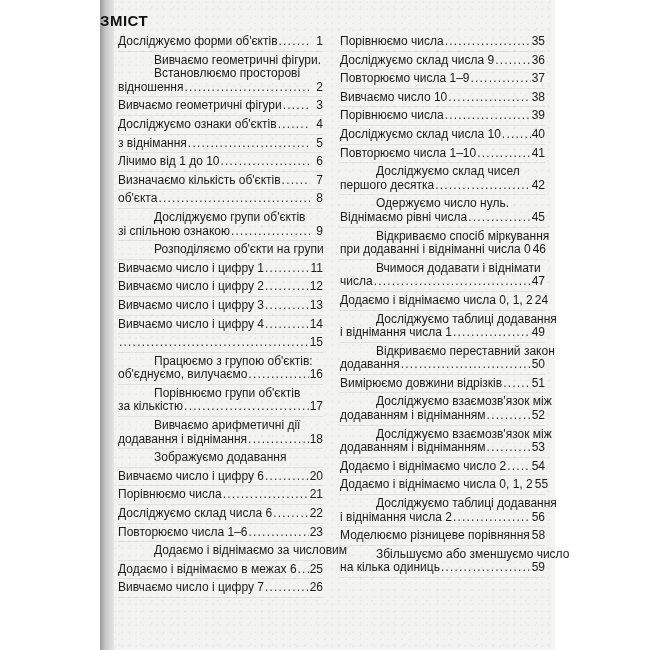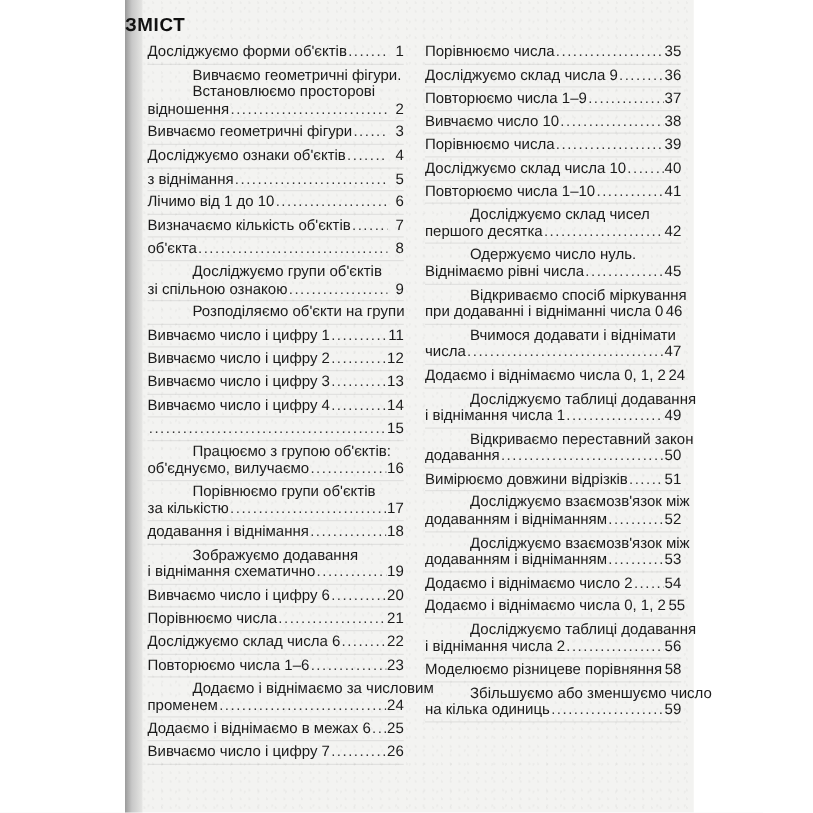--- a/index.html
+++ b/index.html
@@ -141,33 +141,29 @@
       </div>
       <div class="entry">
         <span class="l">Порівнюємо групи об'єктів</span>
         <span class="last">
           <span class="txt">за кількістю</span>
           <span class="dots"></span>
           <span class="pg">17</span>
         </span>
       </div>
       <div class="entry">
+        <span class="l">Вивчаємо арифметичні дії</span>
         <span class="last">
           <span class="txt">додавання і віднімання</span>
           <span class="dots"></span>
           <span class="pg">18</span>
         </span>
       </div>
       <div class="entry">
         <span class="l">Зображуємо додавання</span>
-        <span class="last">
-          <span class="txt">і віднімання схематично</span>
-          <span class="dots"></span>
-          <span class="pg">19</span>
-        </span>
       </div>
       <div class="entry">
         <span class="last">
           <span class="txt">Вивчаємо число і цифру 6</span>
           <span class="dots"></span>
           <span class="pg">20</span>
         </span>
       </div>
       <div class="entry">
         <span class="last">
@@ -185,25 +181,20 @@
       </div>
       <div class="entry">
         <span class="last">
           <span class="txt">Повторюємо числа 1–6</span>
           <span class="dots"></span>
           <span class="pg">23</span>
         </span>
       </div>
       <div class="entry">
         <span class="l">Додаємо і віднімаємо за числовим</span>
-        <span class="last">
-          <span class="txt">променем</span>
-          <span class="dots"></span>
-          <span class="pg">24</span>
-        </span>
       </div>
       <div class="entry">
         <span class="last">
           <span class="txt">Додаємо і віднімаємо в межах 6</span>
           <span class="dots"></span>
           <span class="pg">25</span>
         </span>
       </div>
       <div class="entry">
         <span class="last">

